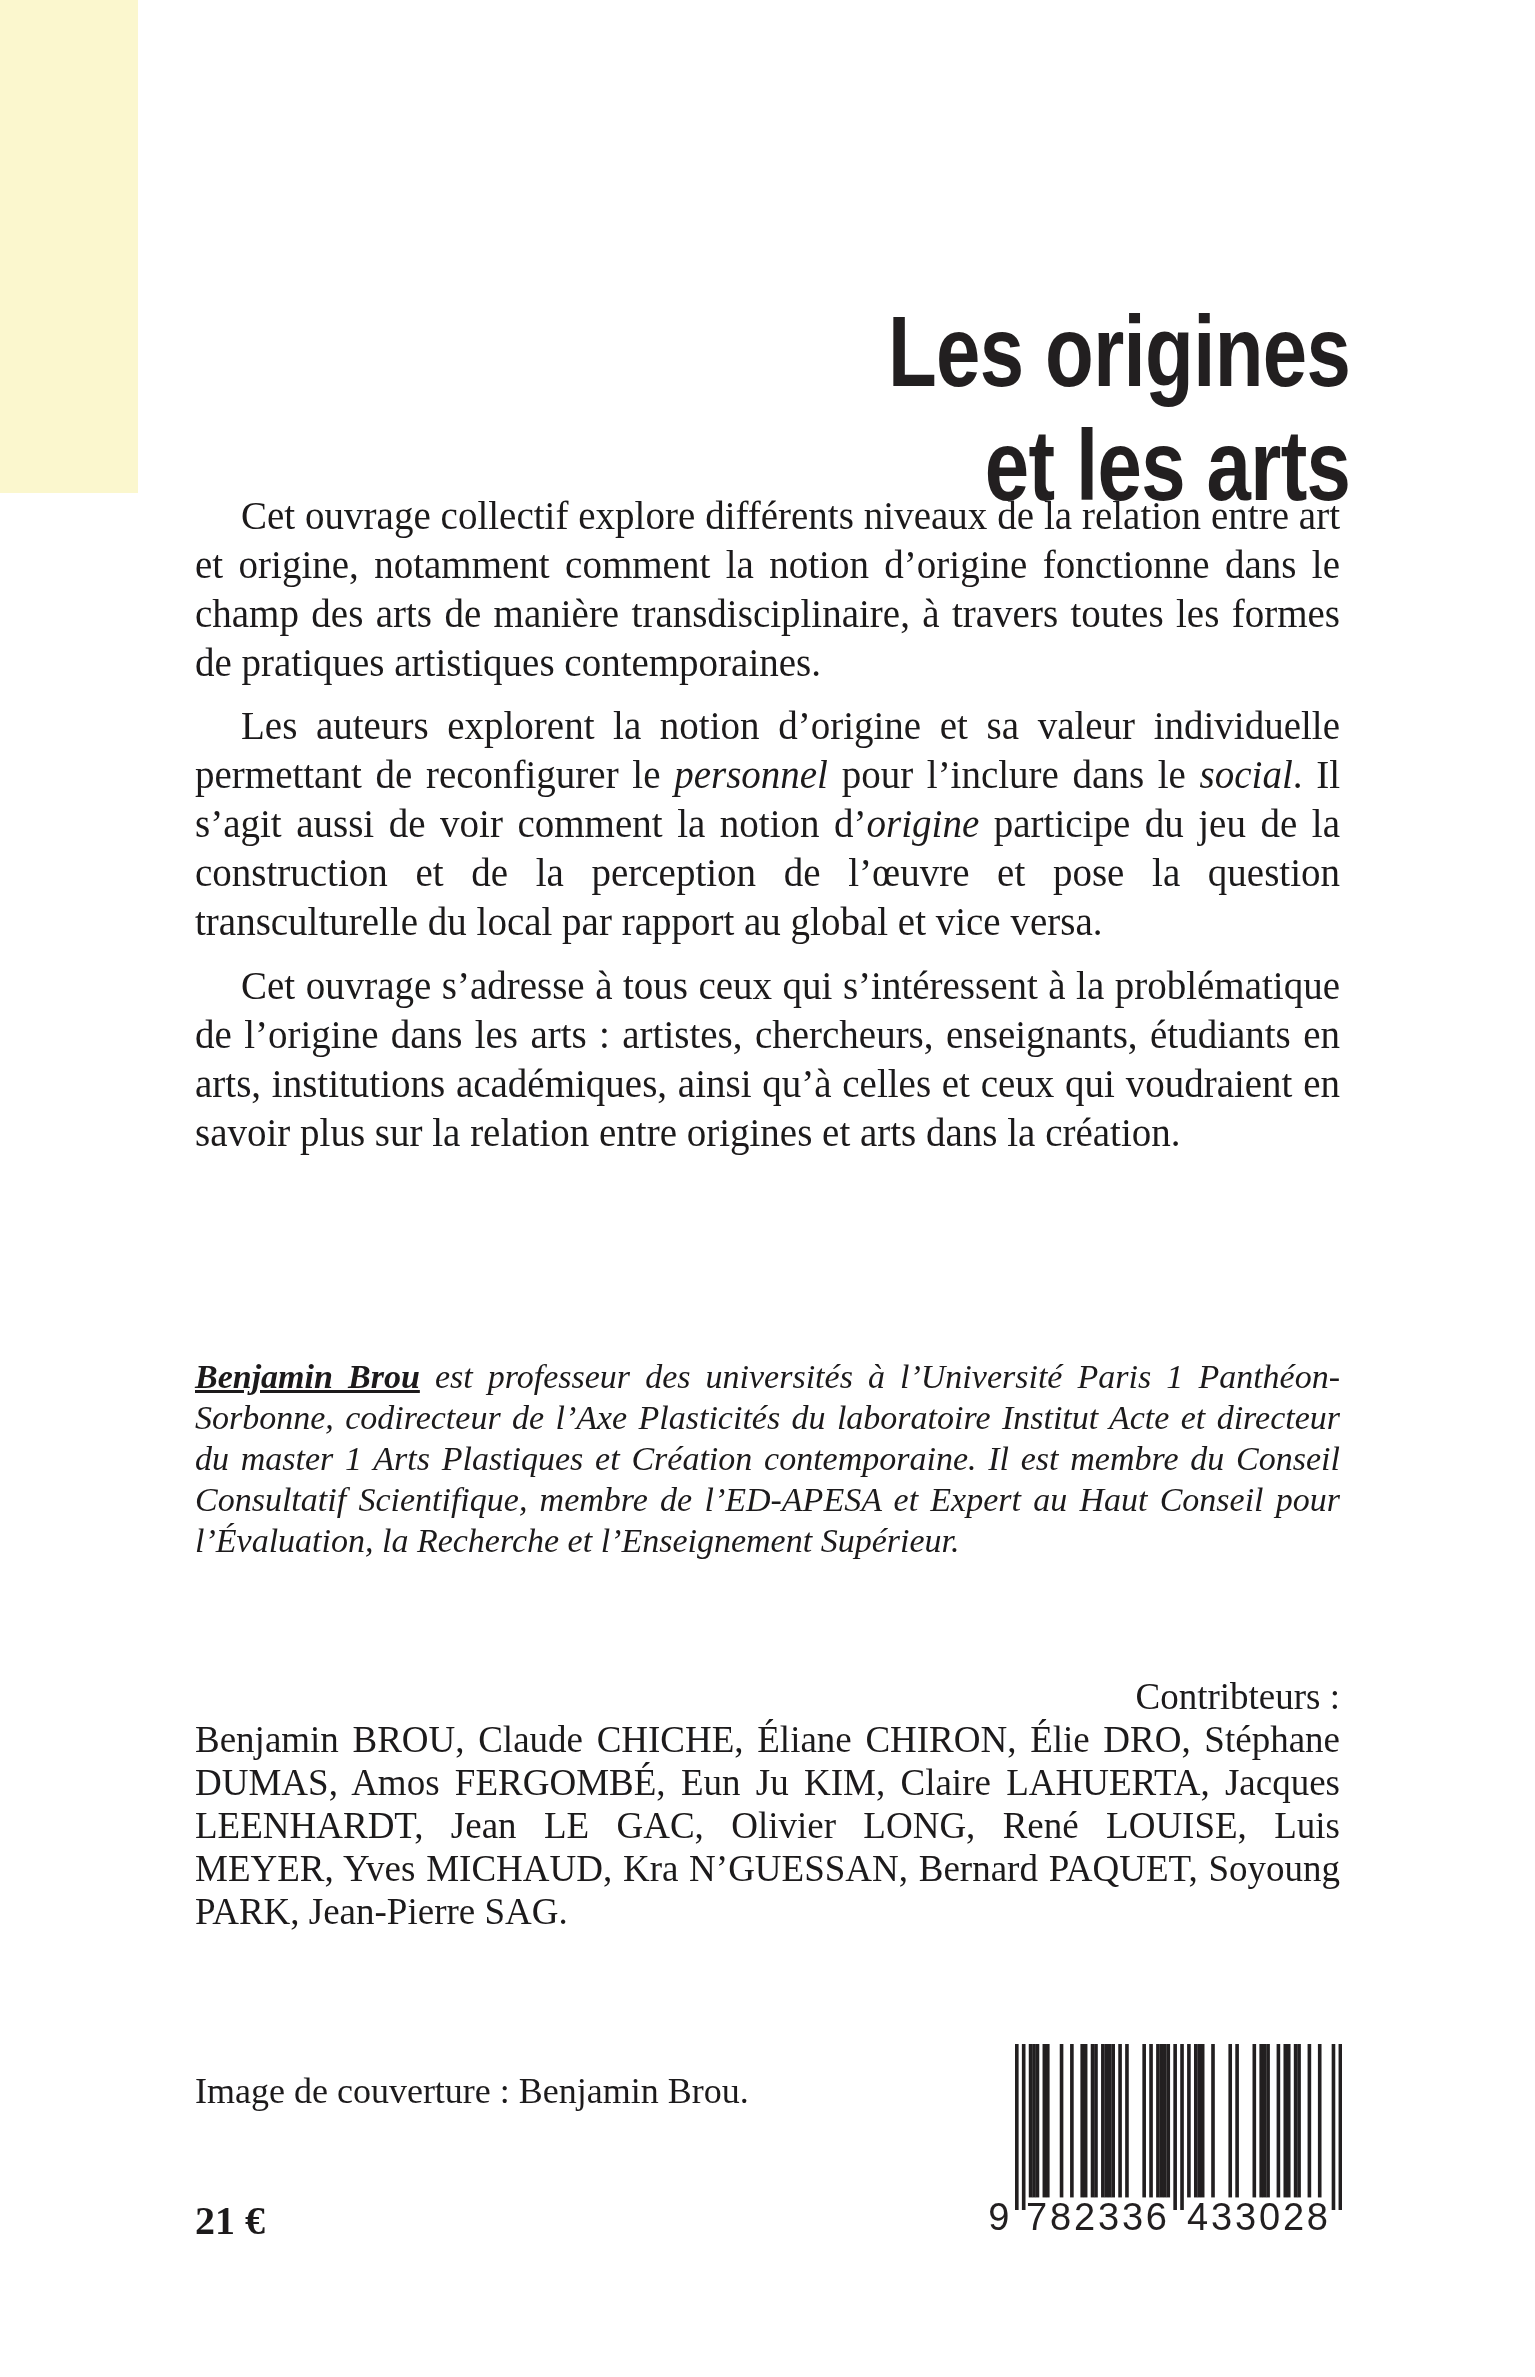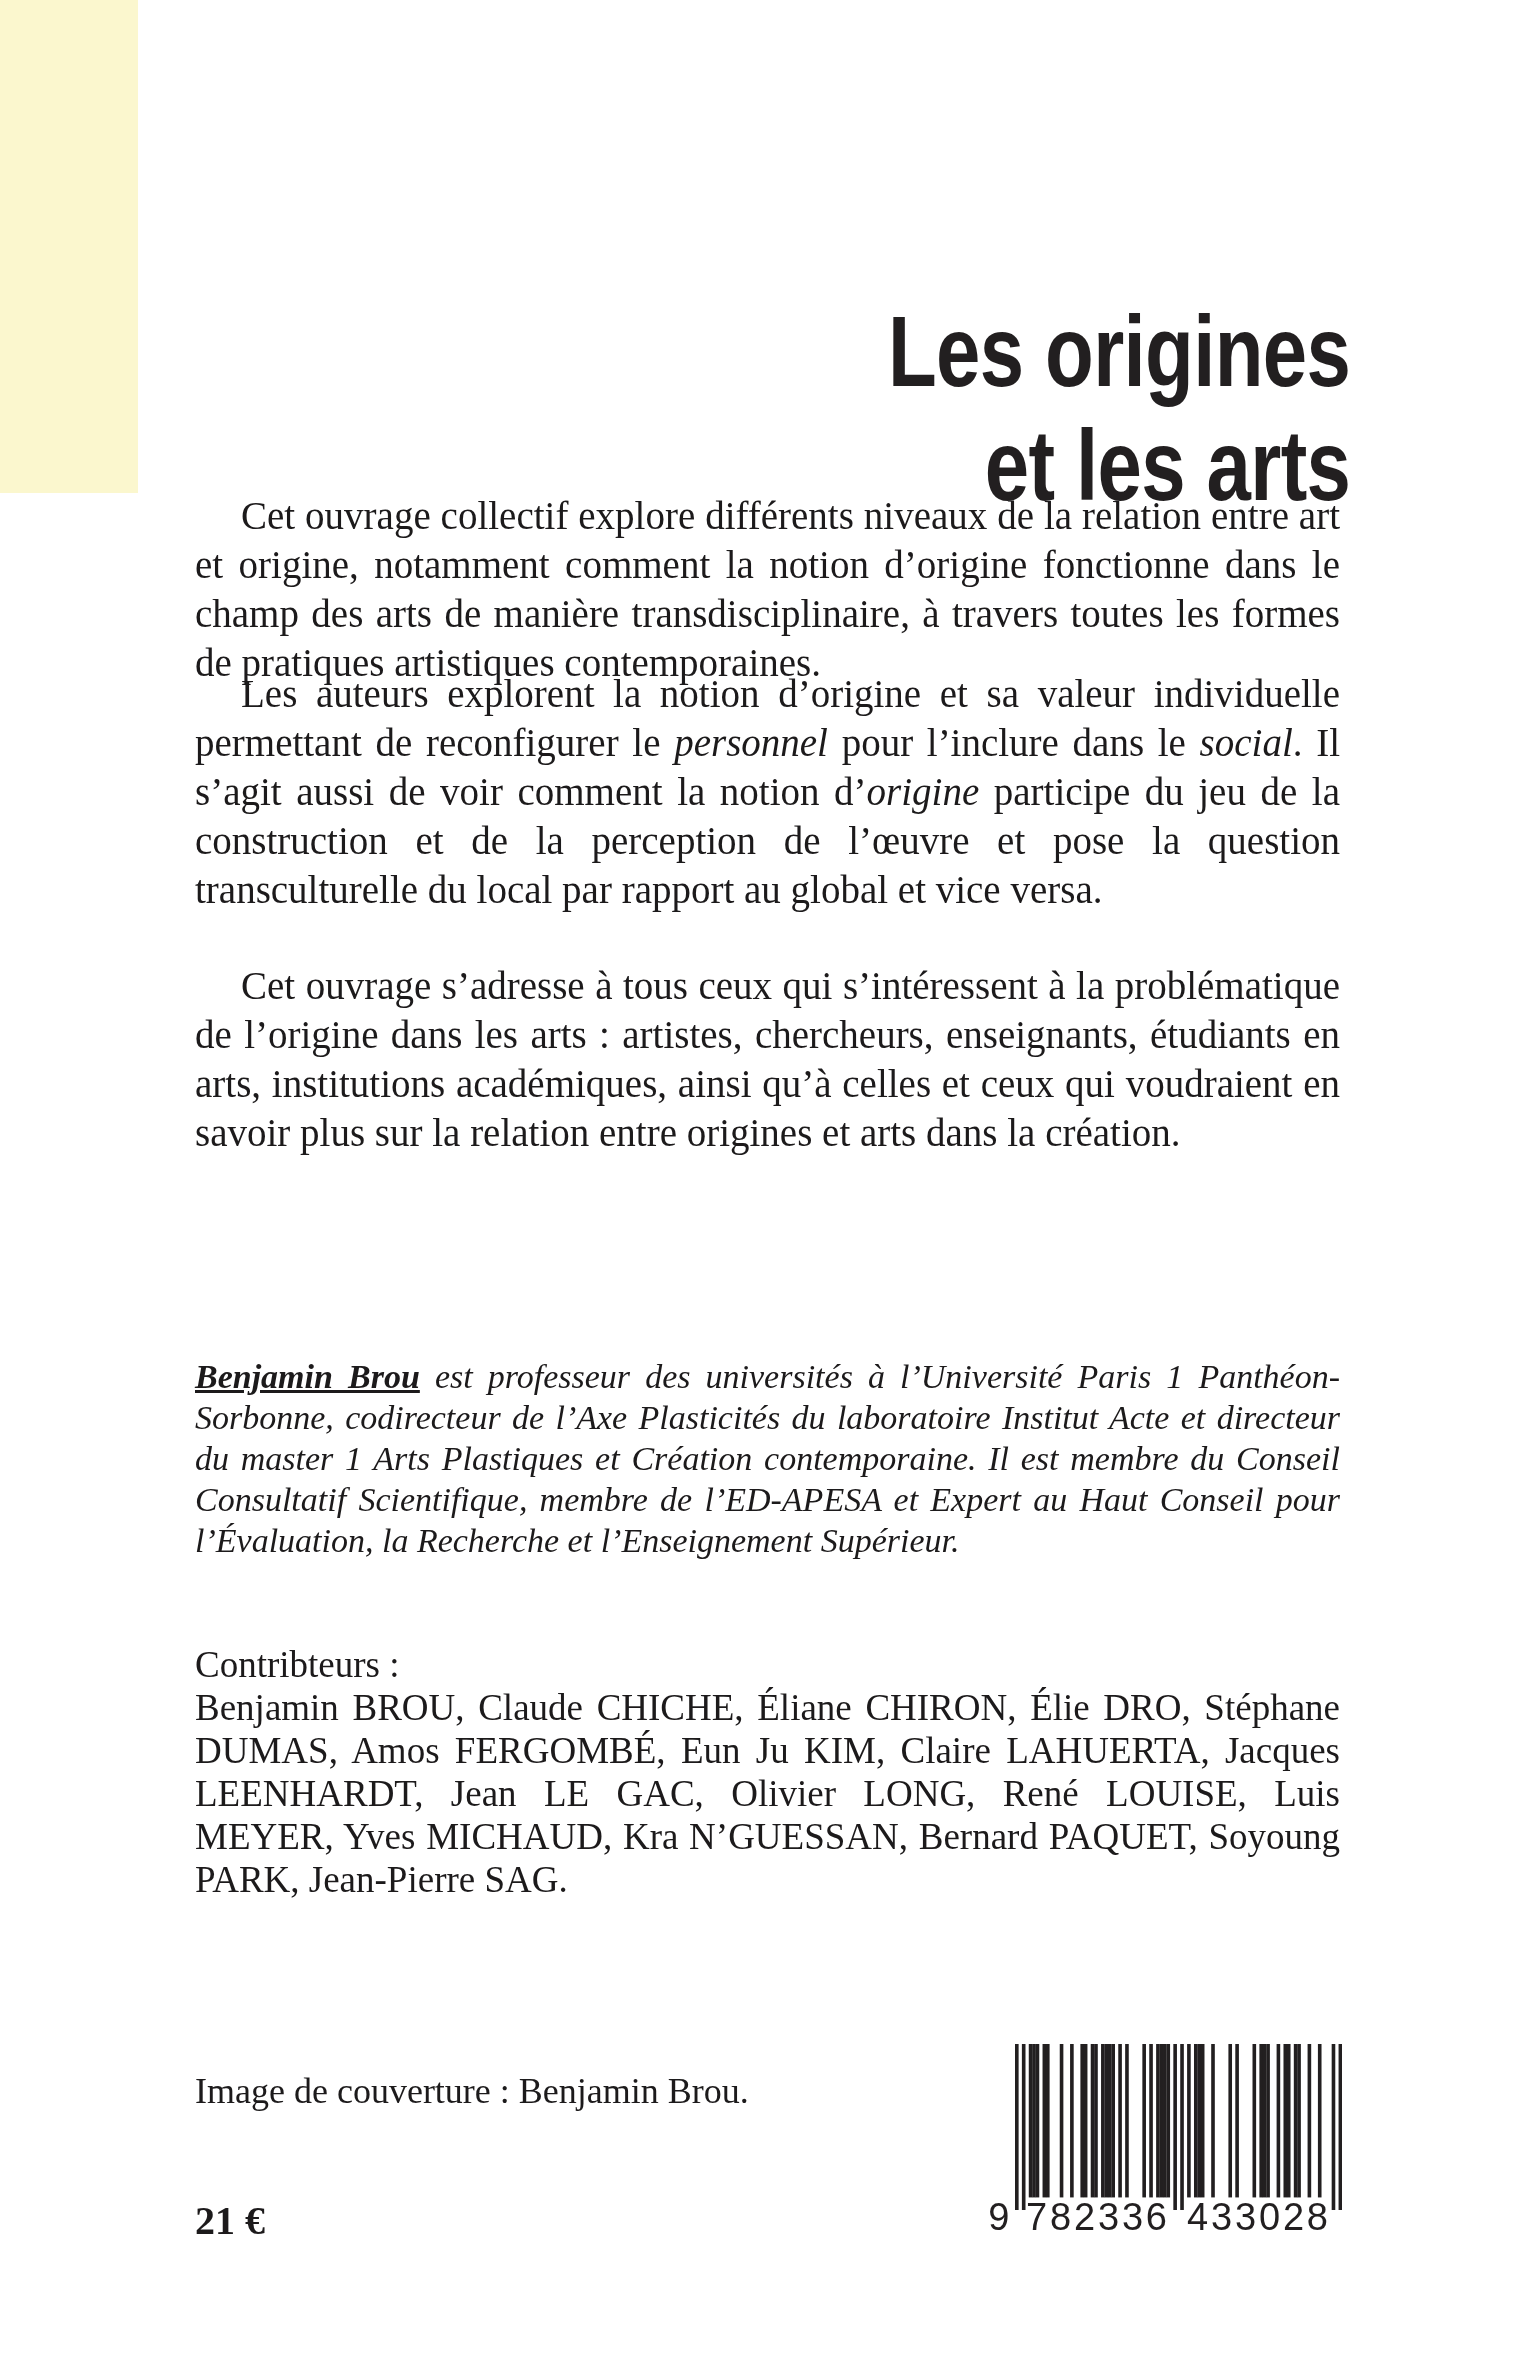--- a/index.html
+++ b/index.html
@@ -12,25 +12,25 @@
   .accent-band{position:absolute;left:0;top:0;width:138px;height:493px;background:#fbf7ce;}
   .title-block{
     position:absolute;top:294px;right:199px;text-align:right;
     font-family:"Liberation Sans","DejaVu Sans",sans-serif;font-weight:bold;
     font-size:101px;line-height:114px;letter-spacing:-0.8px;color:#221f20;
     transform:scaleX(0.79);transform-origin:100% 0;white-space:nowrap;
   }
   .col{position:absolute;left:195px;width:1145px;text-align:justify;}
   .syn{font-size:39px;line-height:49px;text-indent:46px;margin:0;}
   .p1{top:491px;}
-  .p2{top:669px;}
+  .p2{top:701px;}
   .p3{top:961px;}
   .bio{top:1356px;font-size:34px;line-height:41px;font-style:italic;margin:0;}
   .contrib{top:1643px;font-size:37px;line-height:43px;}
-  .contrib-heading{text-align:left;}
+  .contrib-heading{text-align:right;margin-top:32px;}
   .contrib-names{text-align:justify;margin:0;}
   .it{font-style:italic;}
   .bd{font-weight:bold;text-decoration:underline;}
   .credit{top:2072px;font-size:36px;line-height:39px;text-align:left;}
   .isbn{top:2152px;font-size:34px;line-height:39px;text-align:left;}
   .price{top:2198px;font-size:40px;line-height:45px;text-align:left;font-weight:bold;}
   .barcode{position:absolute;left:986px;top:2044px;width:361px;height:197px;}
   .bars{position:absolute;left:28.5px;top:0;width:327px;height:166px;}
   .bars svg{display:block;width:100%;height:100%;}
   .bc-digits{

